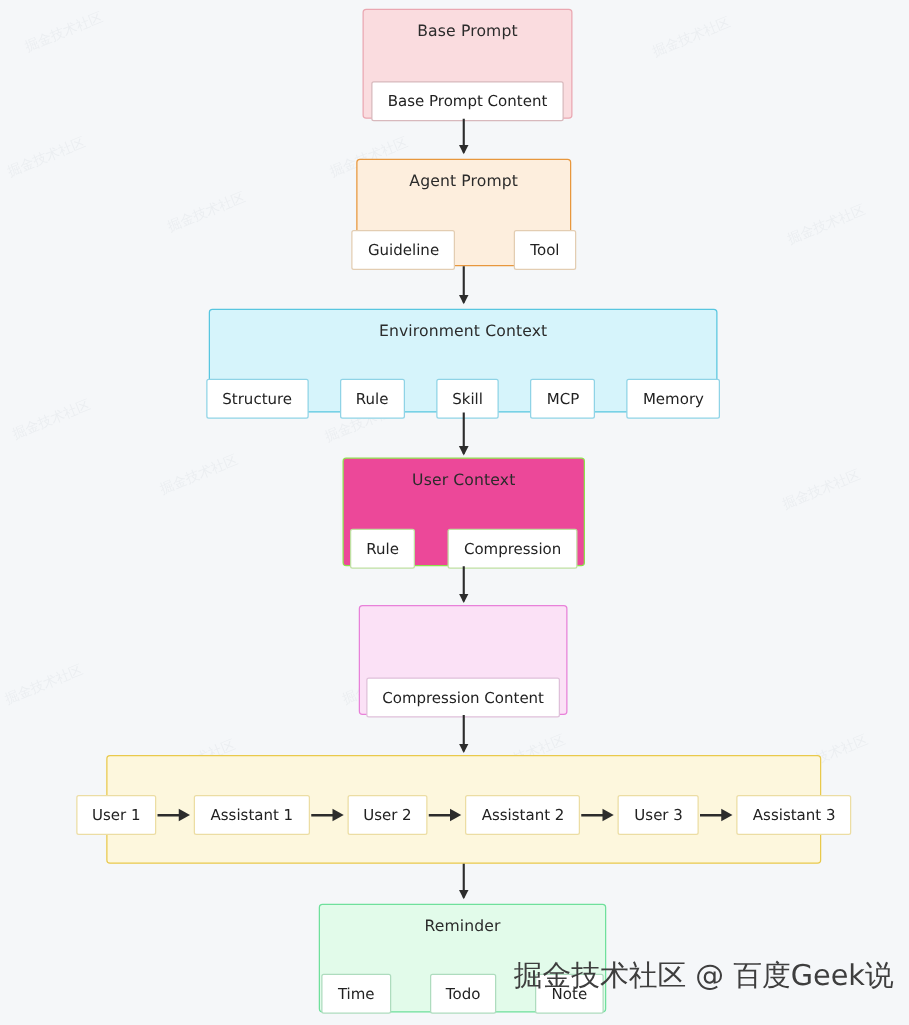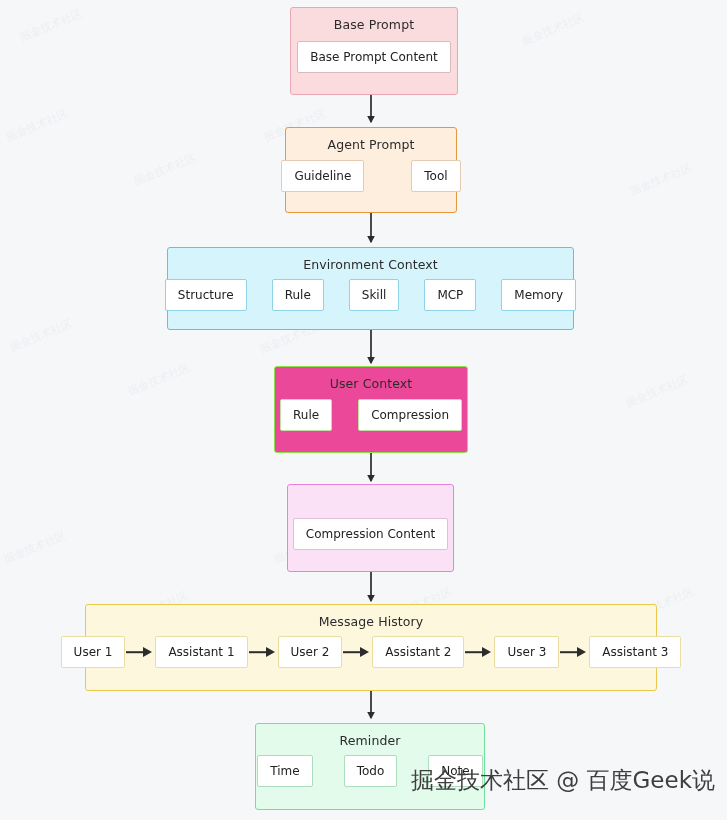--- a/index.html
+++ b/index.html
@@ -57,20 +57,21 @@
   }
 
   .chips {
     display: flex;
     align-items: flex-start;
     justify-content: center;
     gap: 0;
     position: absolute;
     left: 0;
     right: 0;
+    margin-top: 24px;
   }
 
   .chip {
     background: #ffffff;
     border: 1.3px solid #cfcfcf;
     border-radius: 2px;
     font-size: 12px;
     color: #222;
     text-align: center;
     line-height: 1;
@@ -230,21 +231,20 @@
     </div>
   </div>
 
   <div class="node n-comp" style="left:287px; top:484px; width:167px; height:88px;">
     <div class="chips" style="top:33px;">
       <div class="chip">Compression Content</div>
     </div>
   </div>
 
   <div class="node n-hist" style="left:85px; top:604px; width:572px; height:87px;">
-    <div class="node-title">Message History</div>
     <div class="hist-row" style="top:31px;">
       <div class="chip">User 1</div>
       <span class="hist-arrow"></span>
       <div class="chip">Assistant 1</div>
       <span class="hist-arrow"></span>
       <div class="chip">User 2</div>
       <span class="hist-arrow"></span>
       <div class="chip">Assistant 2</div>
       <span class="hist-arrow"></span>
       <div class="chip">User 3</div>

